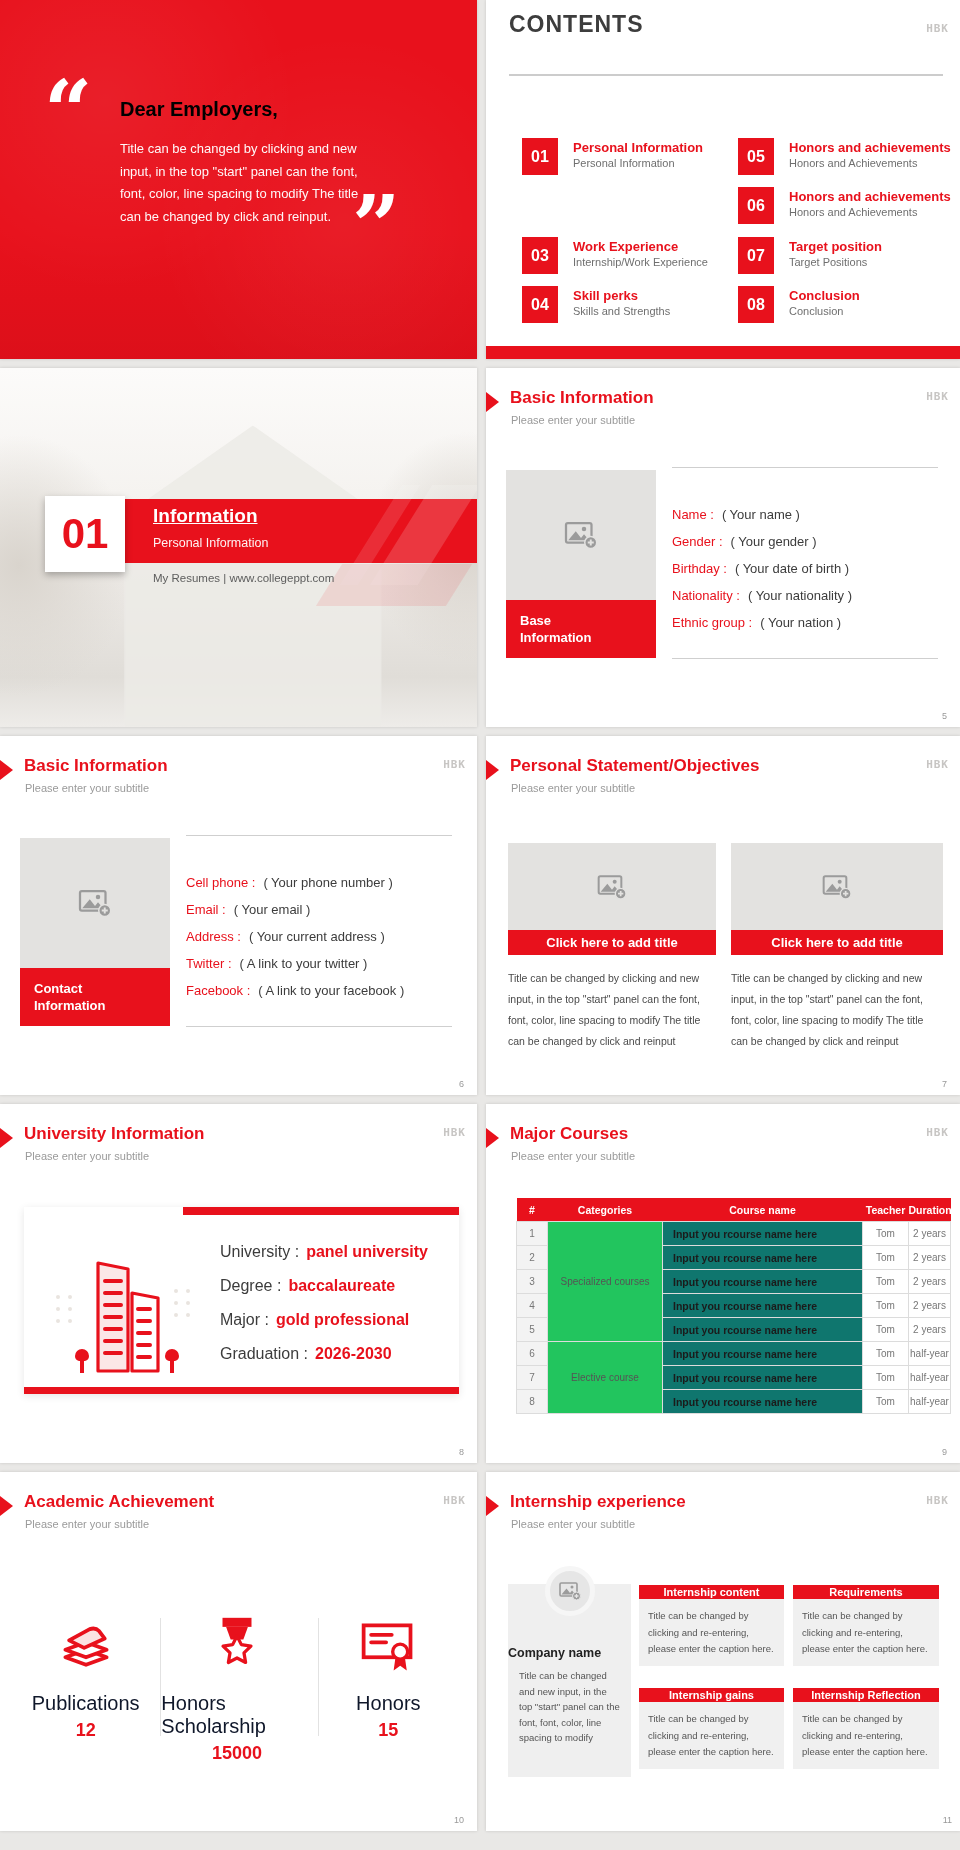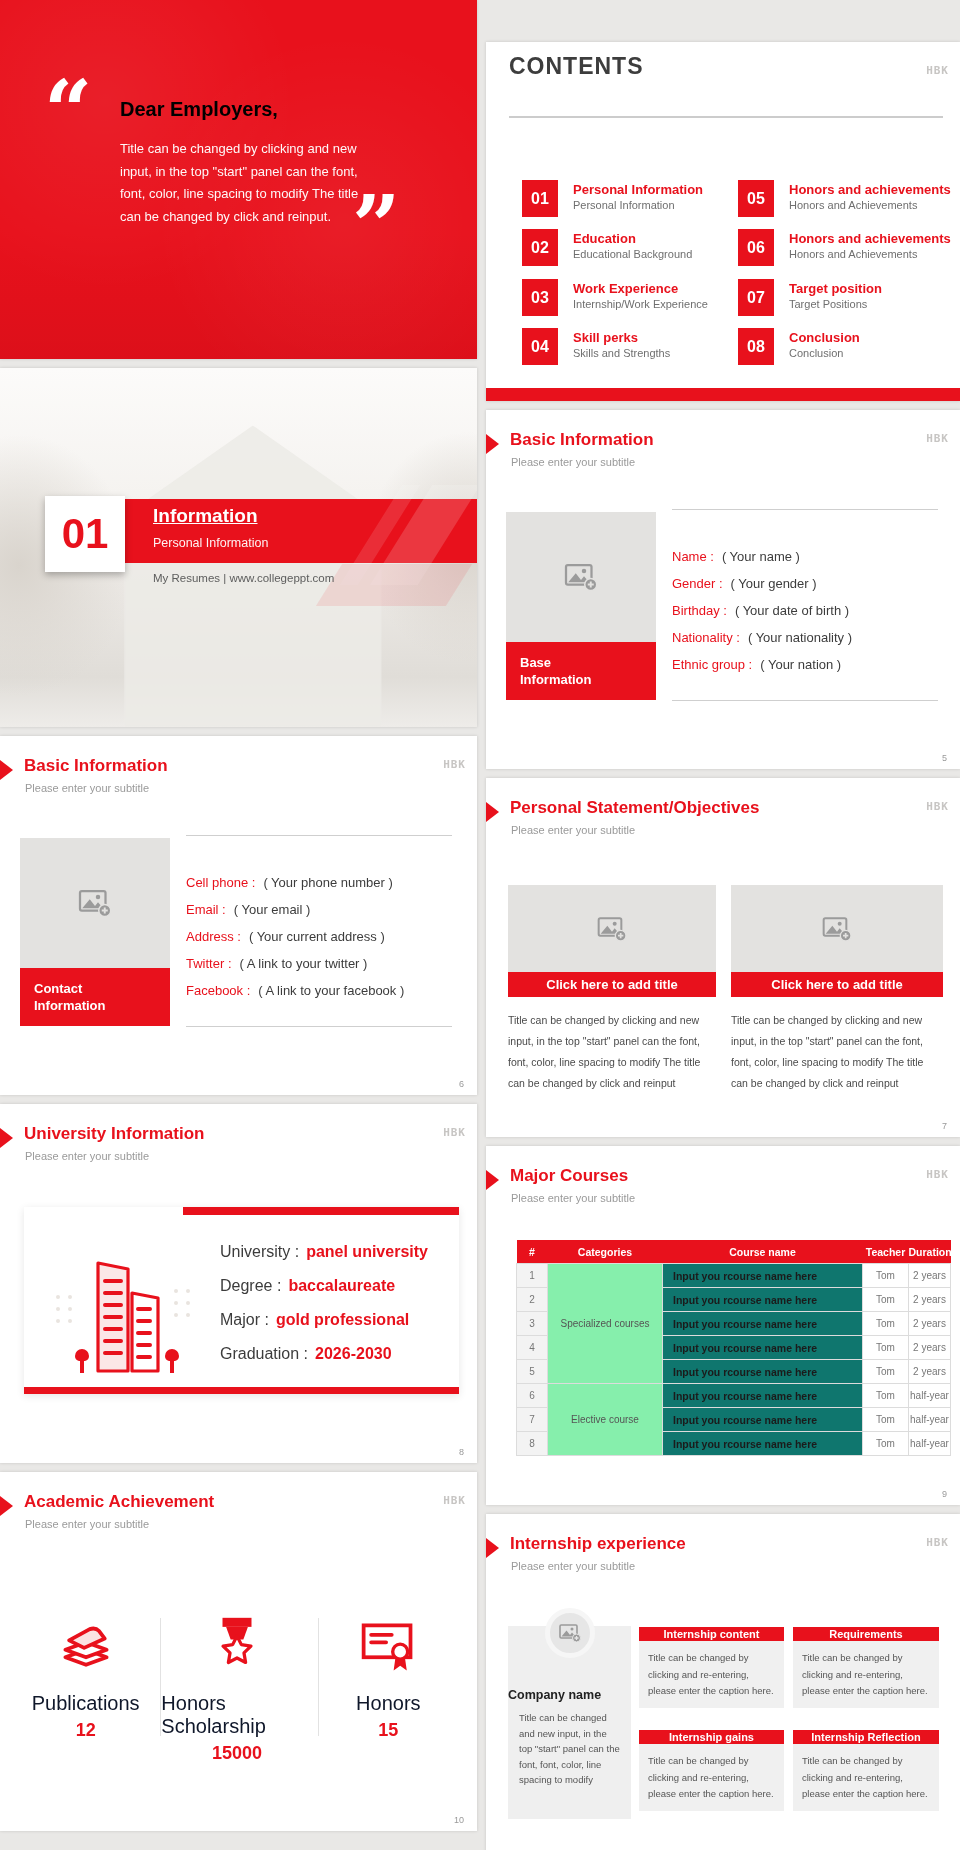--- a/index.html
+++ b/index.html
@@ -5,21 +5,21 @@
   :root{ --red:#e8111c; }
   html,body{margin:0;padding:0;}
   body{
     width:960px;height:1850px;position:relative;
     background:#e9e8e6;
     font-family:"Liberation Sans",sans-serif;
     -webkit-font-smoothing:antialiased;
   }
   .slide{position:absolute;height:359px;background:#fff;overflow:hidden;box-shadow:0 0 3px rgba(0,0,0,.15);}
   .sl{left:0;width:477px;}
-  .sr{left:486px;width:474px;margin-top:42px;}
+  .sr{left:486px;width:474px;}
 
   
   .tri{position:absolute;left:0;top:24px;width:0;height:0;
        border-top:10px solid transparent;border-bottom:10px solid transparent;border-left:13px solid var(--red);}
   .stitle{position:absolute;left:24px;top:20px;font-size:17px;font-weight:bold;color:var(--red);white-space:nowrap;}
   .ssub{position:absolute;left:25px;top:46px;font-size:11px;color:#9a9a9a;}
   .hbk{position:absolute;right:11px;top:22px;font-family:"DejaVu Sans Mono",monospace;
        font-size:11px;font-weight:bold;color:#c7c5c3;letter-spacing:1px;}
   .pg{position:absolute;right:13px;bottom:6px;font-size:9px;color:#999;}
 
@@ -90,21 +90,21 @@
   .ubldg{position:absolute;left:22px;top:42px;}
   .urows{position:absolute;left:196px;top:28px;}
   .urow{height:34px;font-size:16px;color:#3c3c3c;display:flex;align-items:center;white-space:nowrap;}
   .uval{color:var(--red);font-weight:bold;margin-left:7px;}
 
   
   .ctable{position:absolute;left:30px;top:94px;width:434px;border-collapse:collapse;table-layout:fixed;}
   .ctable th{background:var(--red);color:#fff;font-size:10.5px;font-weight:bold;height:23px;padding:0;border:0;}
   .ctable td{border:1px solid #dcdcdc;height:23px;text-align:center;font-size:10px;color:#777;padding:0;}
   .ctable td.tnum{background:#f3f3f3;}
-  .ctable td.tcat{background:#86efac;color:#555;font-size:10px;line-height:12px;padding:0 6px;}
+  .ctable td.tcat{background:#22c55e;color:#555;font-size:10px;line-height:12px;padding:0 6px;}
   .ctable td.tcourse{background:#0f766e;color:#1b1b1b;font-weight:bold;text-align:left;padding-left:10px;font-size:10.5px;}
 
   
   .acols{position:absolute;left:10px;top:140px;width:454px;display:flex;}
   .acol{flex:1;display:flex;flex-direction:column;align-items:center;}
   .aicon{height:64px;display:flex;align-items:flex-end;}
   .albl{margin-top:16px;font-size:20px;color:#0f172a;}
   .anum{margin-top:5px;font-size:18px;font-weight:bold;color:var(--red);}
   .adiv{position:absolute;top:146px;height:118px;width:1px;background:#e2e2e2;}
 
@@ -133,27 +133,20 @@
 <div class="slide sr" style="top:0">
   <div class="ctitle">CONTENTS</div>
   <div class="hbk">HBK</div>
   <div class="cline"></div>
 
   <div class="citem" style="left:36px;top:138px">
     <div class="cnum">01</div>
     <div class="ctx">
         <div class="ct">Personal Information</div>
       <div class="cs">Personal Information</div>
-      </div>
-  </div>
-  <div class="citem" style="left:36px;top:187px">
-    <div class="cnum">02</div>
-    <div class="ctx">
-        <div class="ct">Education</div>
-      <div class="cs">Educational Background</div>
       </div>
   </div>
   <div class="citem" style="left:36px;top:237px">
     <div class="cnum">03</div>
     <div class="ctx">
         <div class="ct">Work Experience</div>
       <div class="cs">Internship/Work Experience</div>
       </div>
   </div>
   <div class="citem" style="left:36px;top:286px">

